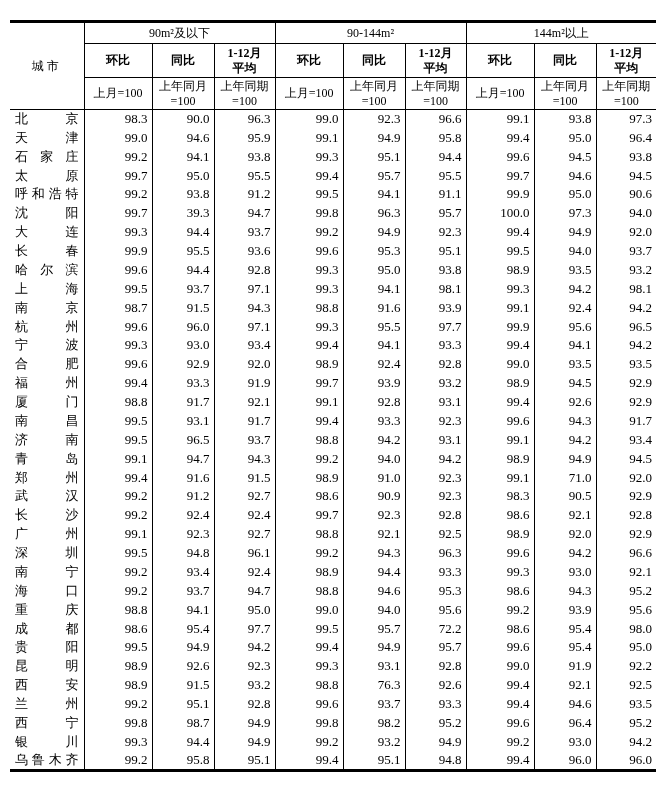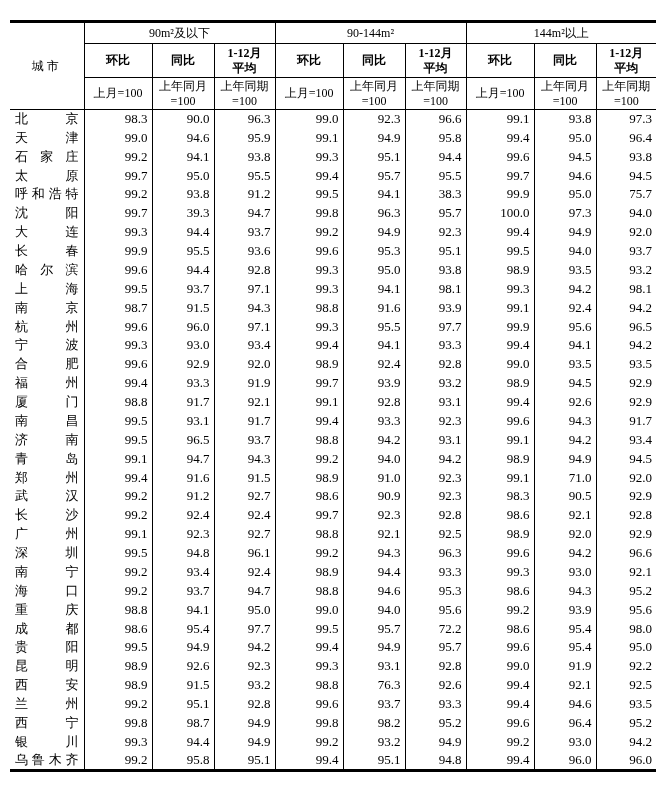--- a/index.html
+++ b/index.html
@@ -197,24 +197,24 @@
               <span>和</span>
               <span>浩</span>
               <span>特</span>
             </div>
           </td>
           <td class="num">99.2</td>
           <td class="num">93.8</td>
           <td class="num">91.2</td>
           <td class="num">99.5</td>
           <td class="num">94.1</td>
-          <td class="num">38.3</td>
+          <td class="num">91.1</td>
           <td class="num">99.9</td>
           <td class="num">95.0</td>
-          <td class="num">75.7</td>
+          <td class="num">90.6</td>
         </tr>
         <tr>
           <td>
             <div class="city-just">
               <span>沈</span>
               <span>阳</span>
             </div>
           </td>
           <td class="num">99.7</td>
           <td class="num">39.3</td>

